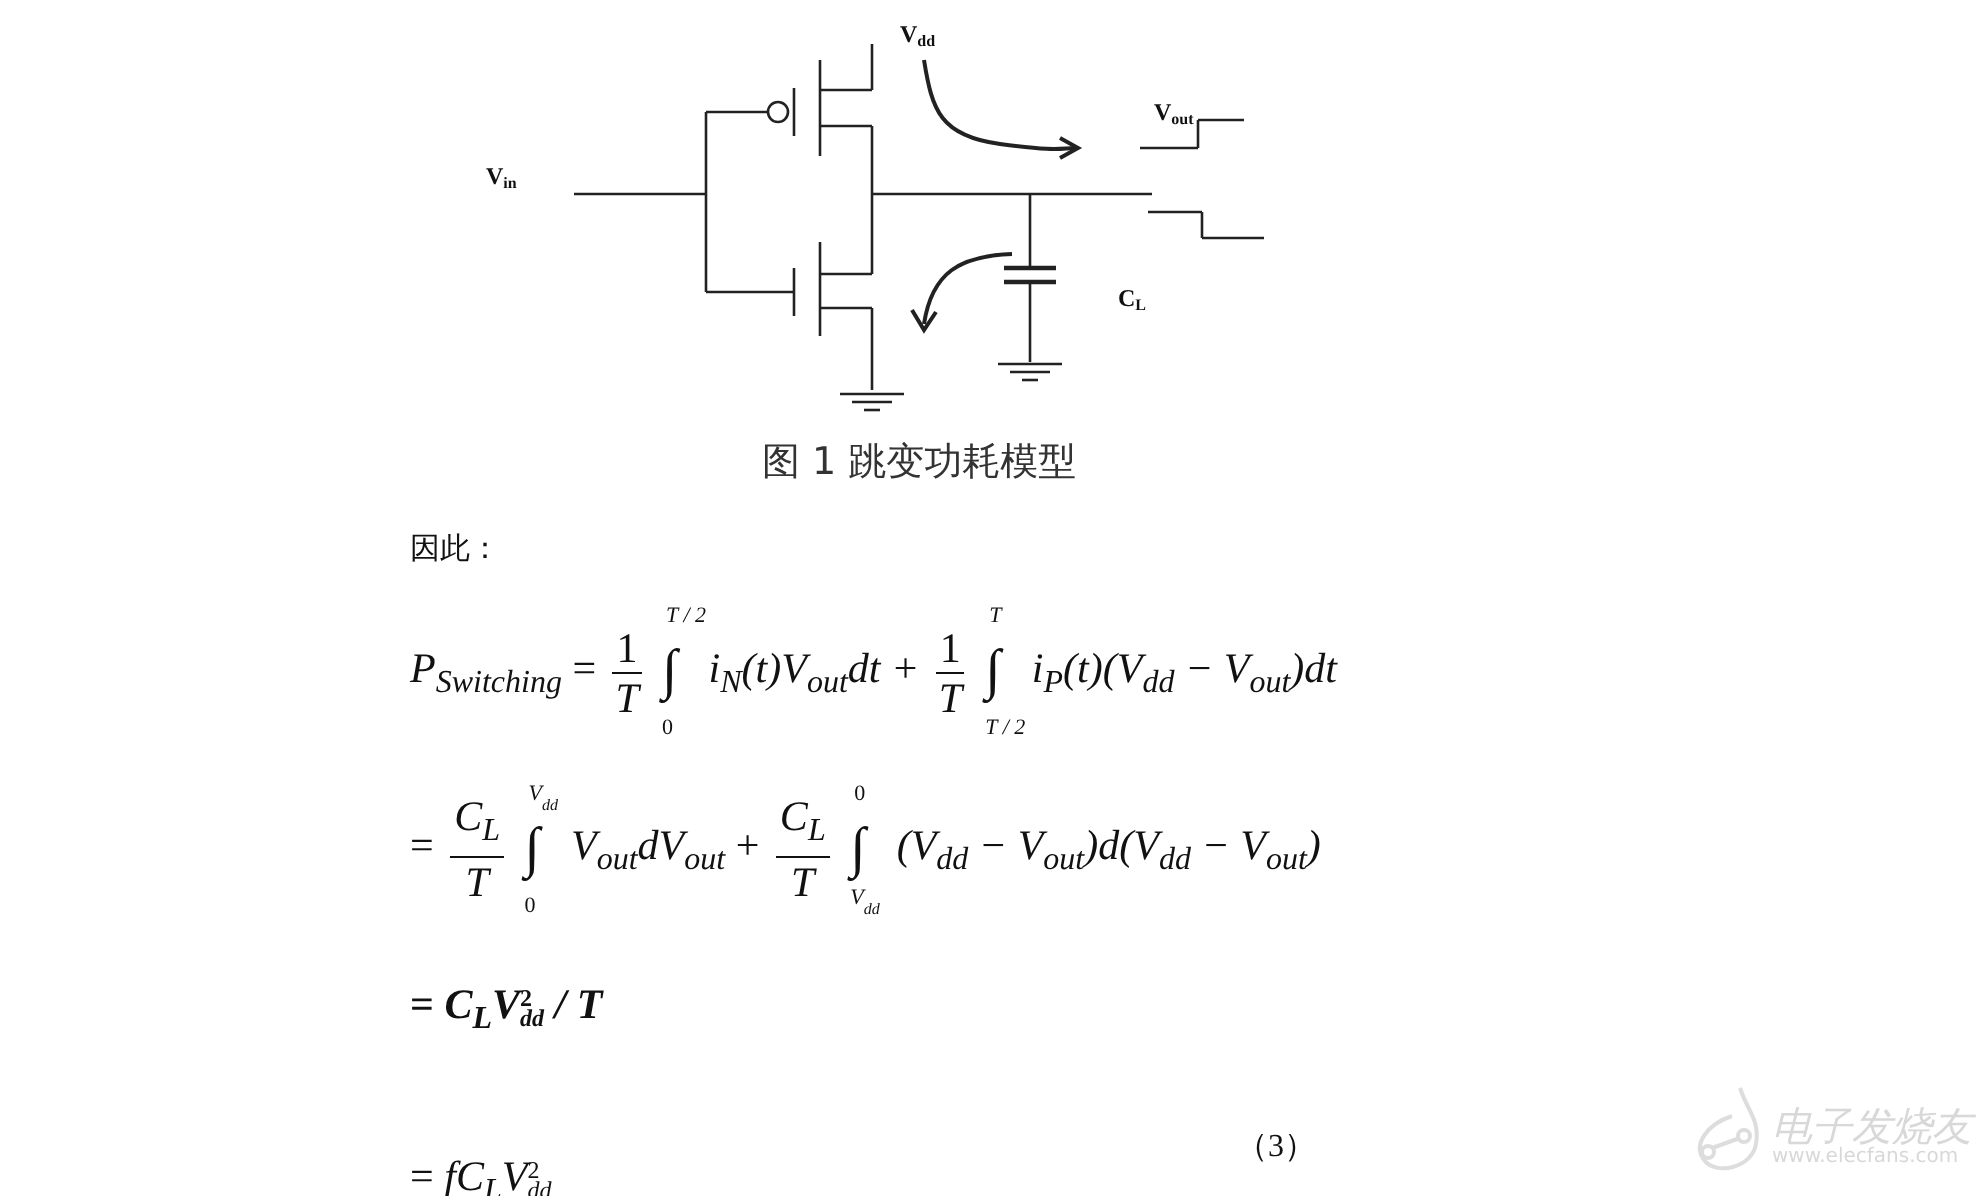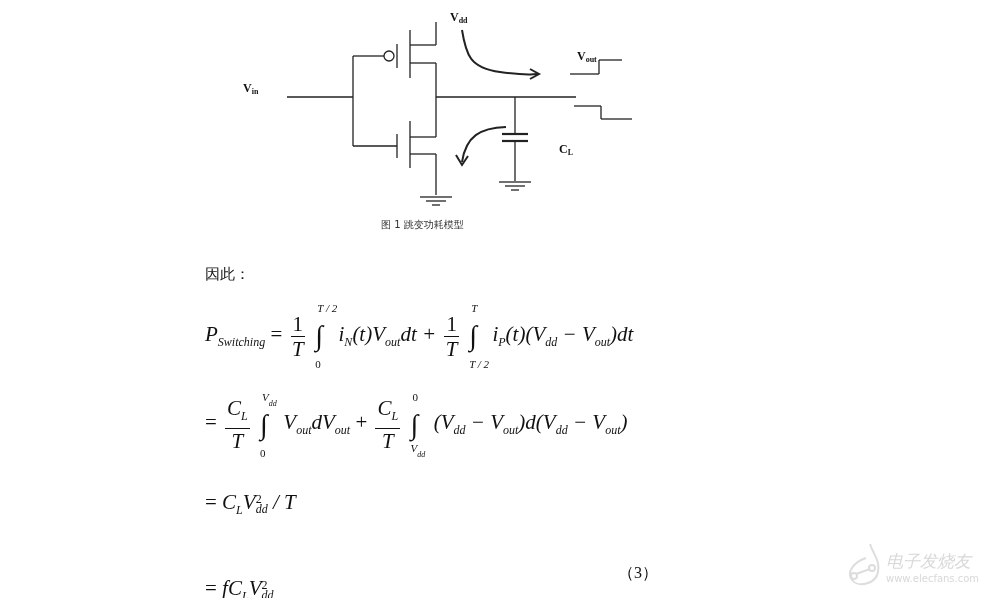--- a/index.html
+++ b/index.html
@@ -1,31 +1,31 @@
 <!DOCTYPE html>
 <html><head>
 <meta charset="utf-8">
 <style>
   html,body{margin:0;padding:0;background:#fff;}
   body{width:991px;height:598px;position:relative;overflow:hidden;font-family:"Liberation Serif","DejaVu Serif",serif;color:#111;}
   .abs{position:absolute;}
   .lbl{font-family:"Liberation Serif",serif;font-weight:bold;font-size:12px;}
   .lbl sub{font-size:8px;vertical-align:-2px;}
-  .caption{font-family:"DejaVu Sans",sans-serif;font-size:10px;color:#333;}
+  .caption{font-family:"DejaVu Sans",sans-serif;font-size:19px;color:#333;}
   .cn{font-family:Liberation Mono, monospace;font-size:15px;color:#111;}
   .eq{font-family:"Liberation Serif",serif;font-style:italic;font-size:21px;white-space:nowrap;}
   .eq .up{font-style:normal;}
   .frac{display:inline-block;vertical-align:middle;text-align:center;margin:0 3px;}
   .frac .num{display:block;border-bottom:1px solid #111;padding:0 2px;line-height:24px;}
   .frac .den{display:block;line-height:24px;}
   .int{display:inline-block;vertical-align:middle;position:relative;width:16px;height:56px;margin:0 2px;text-decoration:underline;}
   .int .sym{position:absolute;left:0;top:8px;font-style:normal;font-size:28px;line-height:40px;}
   .int .hi{position:absolute;left:2px;top:-6px;font-size:11px;white-space:nowrap;}
   .int .lo{position:absolute;left:0;bottom:-6px;font-size:11px;white-space:nowrap;}
-  .eq sub{font-size:12px;vertical-align:-5px;}
+  .eq sub{font-size:16px;vertical-align:-5px;}
   .eqnum{font-family:"Liberation Serif",serif;font-size:16px;}
   .wm{color:#d8d8d8;font-family:"DejaVu Sans",sans-serif;}
 </style>
 </head>
 <body>
 
 <div class="abs" style="left:230px;top:0;width:420px;height:215px;">
   <svg width="420" height="215" viewBox="0 0 420 215" style="position:absolute;left:0;top:0;">
     <g stroke="#222" stroke-width="1.3" fill="none">
 
@@ -113,36 +113,36 @@
   <span class="up">=</span>
   <span class="frac"><span class="num"><span>C</span><sub>L</sub></span><span class="den">T</span></span>
   <span class="int"><span class="hi"><span>V</span><sub style="font-size:8px">dd</sub></span><span class="sym">∫</span><span class="lo up">0</span></span>
   <span>V</span><sub>out</sub><span>dV</span><sub>out</sub>
   <span class="up">+</span>
   <span class="frac"><span class="num"><span>C</span><sub>L</sub></span><span class="den">T</span></span>
   <span class="int"><span class="hi up">0</span><span class="sym">∫</span><span class="lo"><span>V</span><sub style="font-size:8px">dd</sub></span></span>
   <span>(V</span><sub>dd</sub><span> − V</span><sub>out</sub><span>)d(V</span><sub>dd</sub><span> − V</span><sub>out</sub><span>)</span>
 </div>
 
-<div class="abs eq" style="left:205px;top:490px;">
+<div class="abs eq" style="left:205px;top:490px;font-weight:bold;">
   <span class="up">=</span>
   <span>C</span><sub>L</sub><span>V</span><span style="display:inline-block;vertical-align:middle;line-height:10px;font-size:12px;"><span style="display:block;font-style:normal">2</span><span style="display:block">dd</span></span><span> / T</span>
 </div>
 
 <div class="abs eq" style="left:205px;top:576px;">
   <span class="up">=</span>
   <span>f</span><span>C</span><sub>L</sub><span>V</span><span style="display:inline-block;vertical-align:middle;line-height:10px;font-size:12px;"><span style="display:block;font-style:normal">2</span><span style="display:block">dd</span></span>
 </div>
 
 <div class="abs eqnum" style="left:618px;top:563px;">（3）</div>
 
 <div class="abs" style="left:840px;top:540px;width:150px;height:55px;">
   <svg width="40" height="48" viewBox="0 0 40 48" style="position:absolute;left:4px;top:2px;">
     <g fill="none" stroke="#ddd" stroke-width="2">
       <path d="M26 2 C 30 14, 36 18, 34 30 C 32 42, 14 46, 8 38 C 2 30, 10 20, 22 16"></path>
       <circle cx="10" cy="34" r="3"></circle>
       <circle cx="28" cy="26" r="3"></circle>
       <line x1="12" y1="32" x2="26" y2="27"></line>
     </g>
   </svg>
-  <div class="abs wm" style="left:46px;top:10px;font-size:17px;font-style:italic;">电子发烧友</div>
+  <div class="abs wm" style="left:46px;top:10px;font-size:20px;font-style:italic;">电子发烧友</div>
   <div class="abs wm" style="left:46px;top:33px;font-size:10px;">www.elecfans.com</div>
 </div>
 
 </body></html>

